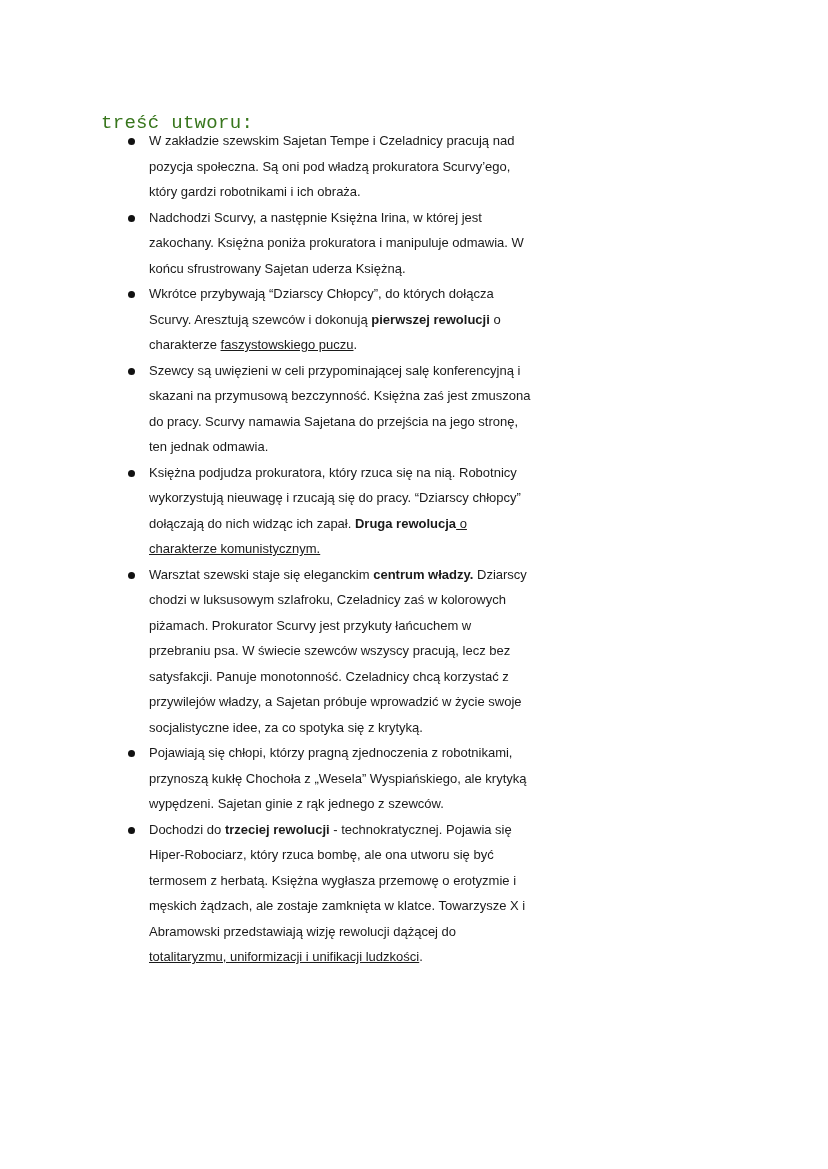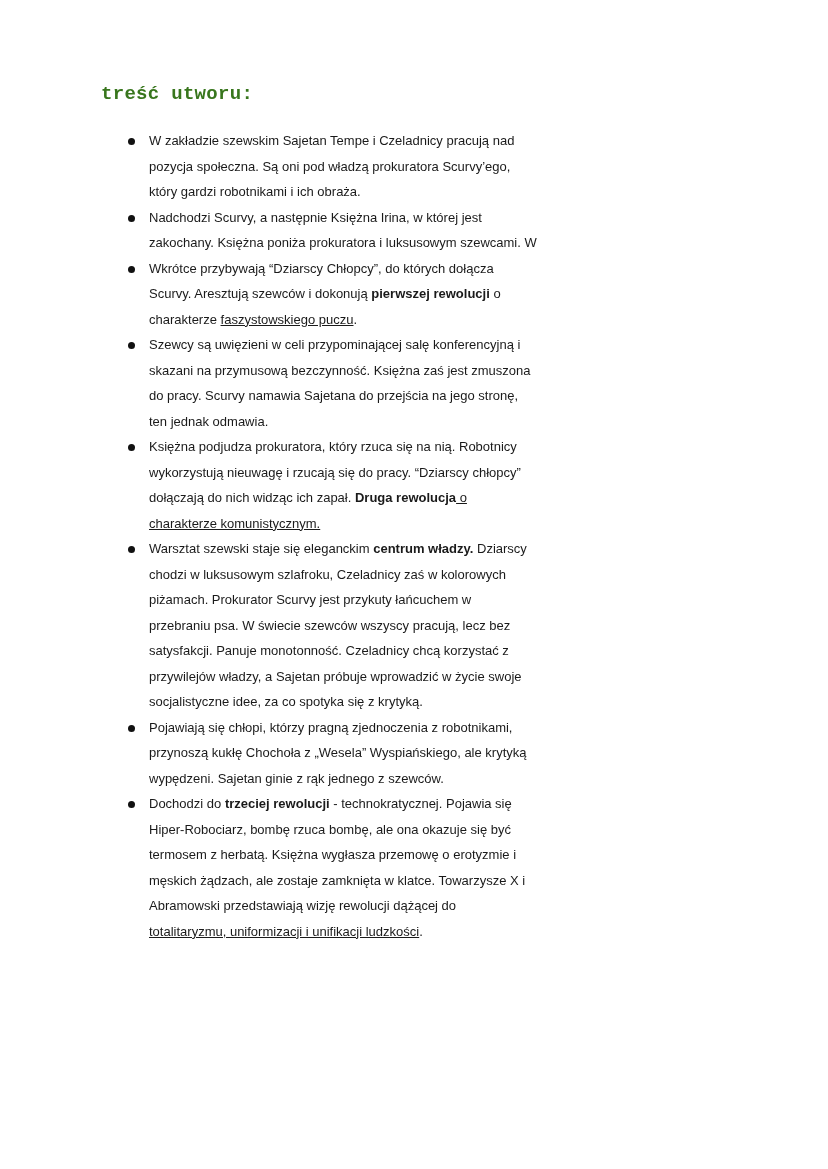--- a/index.html
+++ b/index.html
@@ -1,17 +1,17 @@
 <!DOCTYPE html>
 <html><head>
 <meta charset="utf-8">
 <style>
   html,body{margin:0;padding:0;background:#ffffff;}
   body{width:828px;height:1169px;position:relative;overflow:hidden;}
-  .heading{position:absolute;left:101px;top:83px;font-family:"Liberation Mono","DejaVu Sans Mono",monospace;font-weight:bold;font-size:19px;color:#38761d;letter-spacing:0.3px;}
+  .heading{position:absolute;left:101px;top:112px;font-family:"Liberation Mono","DejaVu Sans Mono",monospace;font-weight:normal;font-size:19px;color:#38761d;letter-spacing:0.3px;}
   .list{position:absolute;left:124px;top:128px;width:690px;font-family:"Liberation Sans",sans-serif;font-size:13px;color:#1a1a1a;line-height:25.5px;}
   .item{position:relative;padding-left:25px;}
   .bullet{position:absolute;left:4px;top:10px;width:7px;height:7px;border-radius:50%;background:#111;}
   .line{white-space:nowrap;display:block;}
   .b{font-weight:bold;}
   .u{text-decoration:underline;}
 </style>
 </head>
 <body>
 
@@ -19,21 +19,22 @@
 <div class="list" id="plot-list">
     <div class="item">
       <span class="bullet"></span>
       <span class="line"><span>W zakładzie szewskim Sajetan Tempe i Czeladnicy pracują nad</span></span>
       <span class="line"><span>pozycja społeczna. Są oni pod władzą prokuratora Scurvy’ego,</span></span>
       <span class="line"><span>który gardzi robotnikami i ich obraża.</span></span>
     </div>
     <div class="item">
       <span class="bullet"></span>
       <span class="line"><span>Nadchodzi Scurvy, a następnie Księżna Irina, w której jest</span></span>
-      <span class="line"><span>zakochany. Księżna poniża prokuratora i luksusowym szewcami. W</span></span>
+      <span class="line"><span>zakochany. Księżna poniża prokuratora i manipuluje odmawia. W</span></span>
+      <span class="line"><span>końcu sfrustrowany Sajetan uderza Księżną.</span></span>
     </div>
     <div class="item">
       <span class="bullet"></span>
       <span class="line"><span>Wkrótce przybywają “Dziarscy Chłopcy”, do których dołącza</span></span>
       <span class="line"><span>Scurvy. Aresztują szewców i dokonują </span><span class="b">pierwszej rewolucji</span><span> o</span></span>
       <span class="line"><span>charakterze </span><span class="u">faszystowskiego puczu</span><span>.</span></span>
     </div>
     <div class="item">
       <span class="bullet"></span>
       <span class="line"><span>Szewcy są uwięzieni w celi przypominającej salę konferencyjną i</span></span>
@@ -60,19 +61,19 @@
     </div>
     <div class="item">
       <span class="bullet"></span>
       <span class="line"><span>Pojawiają się chłopi, którzy pragną zjednoczenia z robotnikami,</span></span>
       <span class="line"><span>przynoszą kukłę Chochoła z „Wesela” Wyspiańskiego, ale krytyką</span></span>
       <span class="line"><span>wypędzeni. Sajetan ginie z rąk jednego z szewców.</span></span>
     </div>
     <div class="item">
       <span class="bullet"></span>
       <span class="line"><span>Dochodzi do </span><span class="b">trzeciej rewolucji</span><span> - technokratycznej. Pojawia się</span></span>
-      <span class="line"><span>Hiper-Robociarz, bombę rzuca bombę, ale ona okazuje się być</span></span>
+      <span class="line"><span>Hiper-Robociarz, który rzuca bombę, ale ona utworu się być</span></span>
       <span class="line"><span>termosem z herbatą. Księżna wygłasza przemowę o erotyzmie i</span></span>
       <span class="line"><span>męskich żądzach, ale zostaje zamknięta w klatce. Towarzysze X i</span></span>
       <span class="line"><span>Abramowski przedstawiają wizję rewolucji dążącej do</span></span>
       <span class="line"><span class="u">totalitaryzmu, uniformizacji i unifikacji ludzkości</span><span>.</span></span>
     </div>
   </div>
 
 </body></html>

